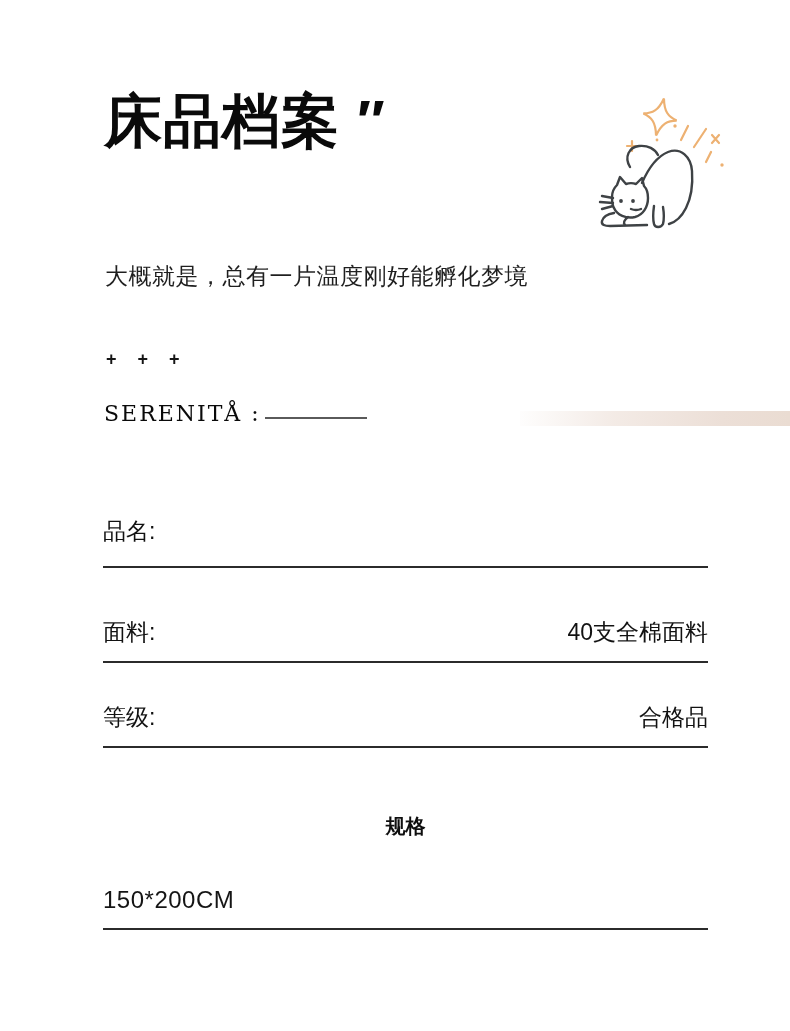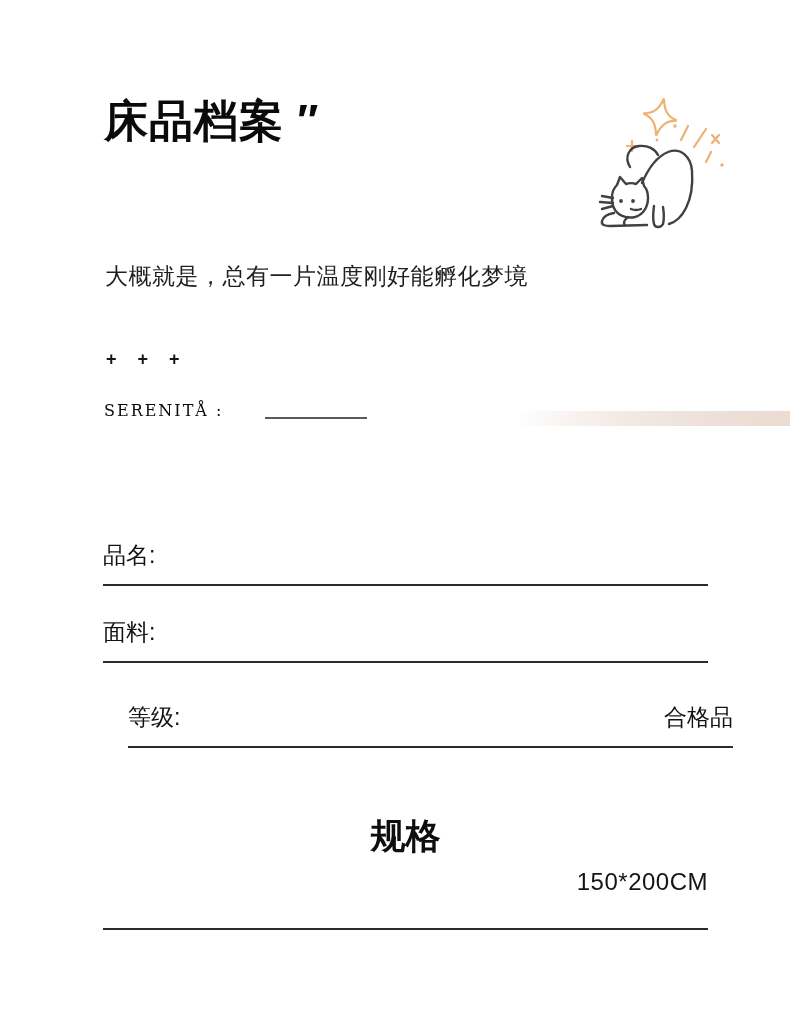--- a/index.html
+++ b/index.html
@@ -6,67 +6,67 @@
   .page{
     position:relative;
     width:790px;height:1031px;
     background:#ffffff;
     overflow:hidden;
     font-family:"Liberation Sans",sans-serif;
     color:#111;
   }
   .headline{
     position:absolute;left:104px;top:84px;
-    font-size:44px;line-height:73px;
+    font-size:58px;line-height:73px;
     font-weight:900;letter-spacing:1px;color:#0a0a0a;
   }
   .subtitle{
     position:absolute;left:105px;top:261px;
     font-size:23px;font-weight:400;color:#1f1f1f;letter-spacing:0.5px;
   }
   .plus-marks{
     position:absolute;left:106px;top:349px;
     font-size:18px;font-weight:600;letter-spacing:8px;color:#151515;
   }
   .brand-label{
     position:absolute;left:104px;top:401px;
     font-family:"DejaVu Serif",serif;
-    font-size:16px;letter-spacing:2px;color:#0a0a0a;
+    font-size:22px;letter-spacing:2px;color:#0a0a0a;
   }
   .brand-underline{
     position:absolute;left:265px;top:417px;
     width:102px;height:2px;background:#5a5a5a;
   }
   .beige-bar{
     position:absolute;left:520px;top:411px;width:270px;height:15px;
     background:linear-gradient(90deg, rgba(235,222,214,0.05) 0%, rgba(237,224,216,0.65) 35%, #ECDFD7 75%, #EADCD2 100%);
   }
   .cat-illustration{
     position:absolute;left:590px;top:85px;width:200px;height:160px;
   }
   .info-row{
     position:absolute;left:103px;width:605px;height:58px;
     box-sizing:border-box;border-bottom:2px solid #2b2b2b;
     display:flex;justify-content:space-between;align-items:flex-end;
     padding-bottom:13px;
     font-size:23px;font-weight:400;color:#121212;
   }
-  .info-row.r0{top:528px;}
+  .info-row.r0{top:510px;align-items:center;}
   .info-row.r1{top:605px;gap:8px;}
-  .info-row.r2{top:690px;margin-left:25px;}
+  .info-row.r2{top:690px;}
   .spec-heading{
     position:absolute;left:103px;top:813px;width:605px;
-    text-align:center;font-size:35px;font-weight:800;color:#0e0e0e;
+    text-align:center;font-size:20px;font-weight:800;color:#0e0e0e;
   }
   .sizes-row{
     position:absolute;left:103px;top:868px;width:605px;height:62px;
     box-sizing:border-box;border-bottom:2px solid #2b2b2b;
     display:flex;justify-content:space-between;align-items:flex-end;
     padding-bottom:14px;
-    font-size:24px;font-weight:500;color:#151515;letter-spacing:0.5px;flex-direction:column;
+    font-size:24px;font-weight:500;color:#151515;letter-spacing:0.5px;
   }
 </style>
 </head>
 <body>
 
 <div class="page">
 
   <div class="headline">
     <div>床品档案 ″</div>
   </div>
@@ -114,20 +114,21 @@
   <div class="brand-label">SERENITÅ :</div>
   <div class="brand-underline"></div>
 
   <div class="beige-bar"></div>
 
   <div class="info-row r0">
     <span>品名:</span>
   </div>
   <div class="info-row r1">
     <span>面料:</span>
+    <span>40支全棉面料</span>
   </div>
   <div class="info-row r2">
     <span>等级:</span>
     <span>合格品</span>
   </div>
 
   <div class="spec-heading">规格</div>
 
   <div class="sizes-row">
     <span>150*200CM</span>

